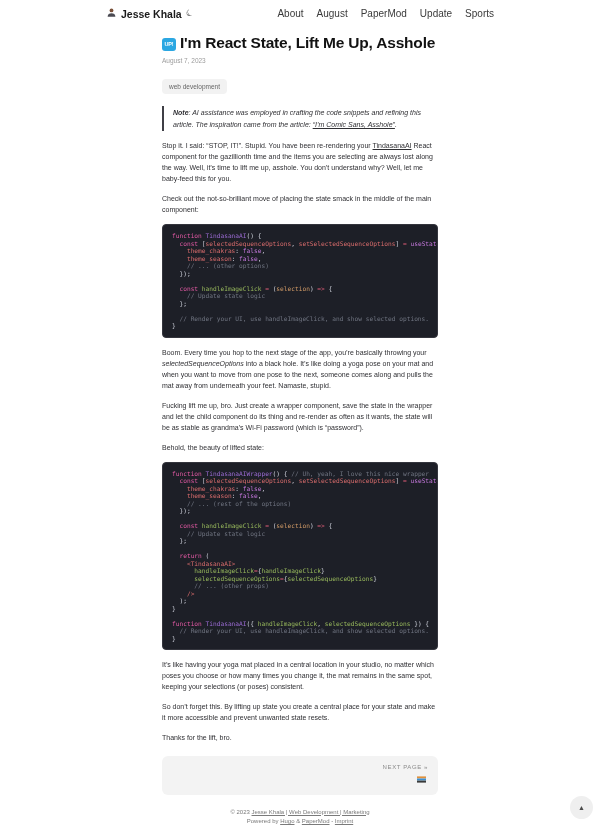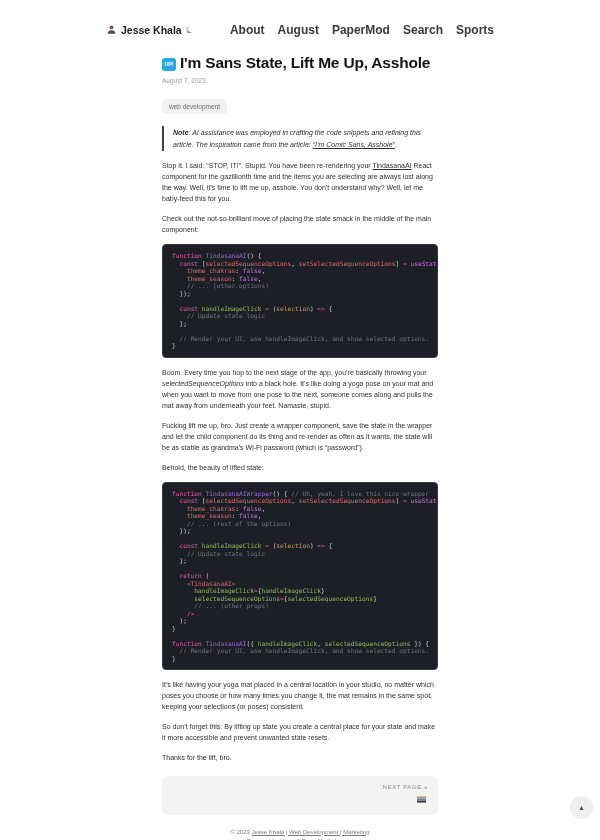--- a/index.html
+++ b/index.html
@@ -3,29 +3,29 @@
 <meta charset="utf-8">
 <style>
   * { box-sizing: border-box; margin: 0; padding: 0; }
   html,body { background:#fff; }
   body {
     width:600px; height:840px; position:relative; overflow:hidden;
     font-family:"Liberation Sans", sans-serif; color:#2e2e33;
   }
   
   .site-header {
-    width:388px; margin:16px auto; padding-top:7px;
+    width:388px; margin:0 auto; padding-top:7px;
     display:flex; justify-content:space-between; align-items:center;
   }
   .logo-group { display:flex; align-items:center; gap:4px; }
   .logo { display:flex; align-items:center; gap:4px; text-decoration:none; color:#1a1a1a;
           font-weight:700; font-size:10.5px; cursor:pointer; }
   .moon { font-size:9px; color:#333; cursor:pointer; line-height:1; transform:rotate(-25deg); }
   .top-nav { display:flex; gap:13px; }
-  .top-nav a { font-size:12px; color:#3a3a3a; text-decoration:none; cursor:pointer;font-weight:bold; }
+  .top-nav a { font-size:10px; color:#3a3a3a; text-decoration:none; cursor:pointer; }
   
   main { width:276px; margin:13px auto 0; }
   h1.post-title { font-size:15.5px; line-height:20px; font-weight:700; color:#121212; letter-spacing:-0.2px; }
   .badge {
     display:inline-flex; align-items:center; justify-content:center;
     width:14px; height:13px; border-radius:3px; background:#2ba7e2;
     color:#fff; font-size:5.5px; font-weight:700; vertical-align:2px; margin-right:4px;
   }
   .post-date { font-size:6.5px; color:#9c9c9c; margin-top:4px; }
   .tags { margin-top:11px; }
@@ -77,27 +77,27 @@
         </svg>
       </span>
       <span>Jesse Khala</span>
     </a>
     <span class="moon">☾</span>
   </div>
   <nav class="top-nav">
     <a>About</a>
     <a>August</a>
     <a>PaperMod</a>
-    <a>Search</a>
+    <a>Update</a>
     <a>Sports</a>
   </nav>
 </header>
 
 <main>
-  <h1 class="post-title"><span class="badge">UP!</span><span>I'm Sans State, Lift Me Up, Asshole</span></h1>
+  <h1 class="post-title"><span class="badge">UP!</span><span>I'm React State, Lift Me Up, Asshole</span></h1>
   <div class="post-date">August 7, 2023</div>
 
   <div class="tags">
     <a class="tag">web development</a>
   </div>
 
   <blockquote><span style="font-weight: 700;">Note</span><span>: AI assistance was employed in crafting the code snippets and refining this article. The inspiration came from the article: </span><a class="lnk">“I’m Comic Sans, Asshole”</a><span>.</span></blockquote>
 
   <p><span>Stop it. I said: “STOP, IT!”. Stupid. You have been re-rendering your </span><a class="lnk">TindasanaAI</a><span> React component for the gazillionth time and the items you are selecting are always lost along the way. Well, it’s time to lift me up, asshole. You don’t understand why? Well, let me baby-feed this for you.</span></p>
   <p><span>Check out the not-so-brilliant move of placing the state smack in the middle of the main component:</span></p>

